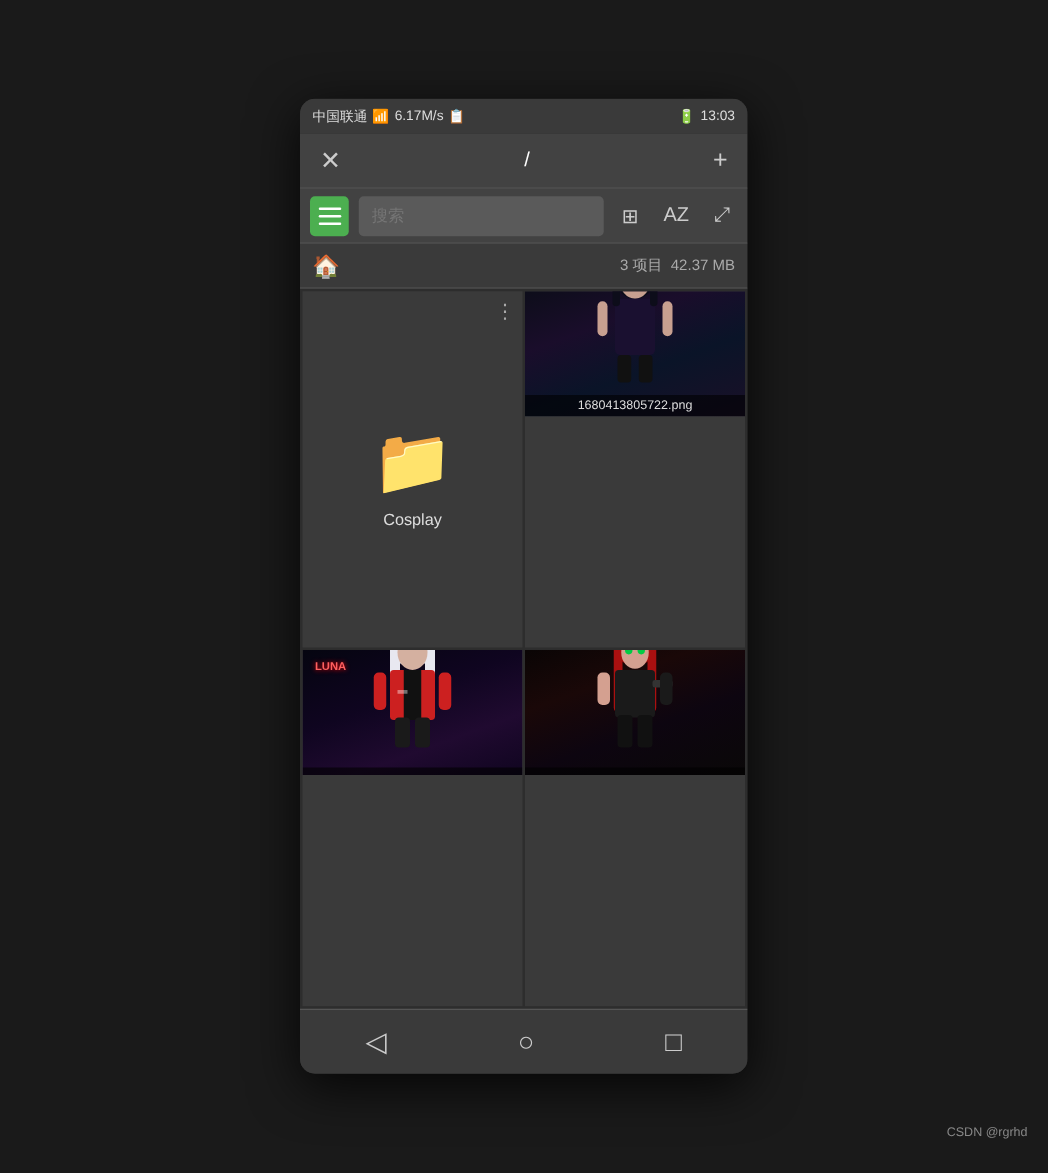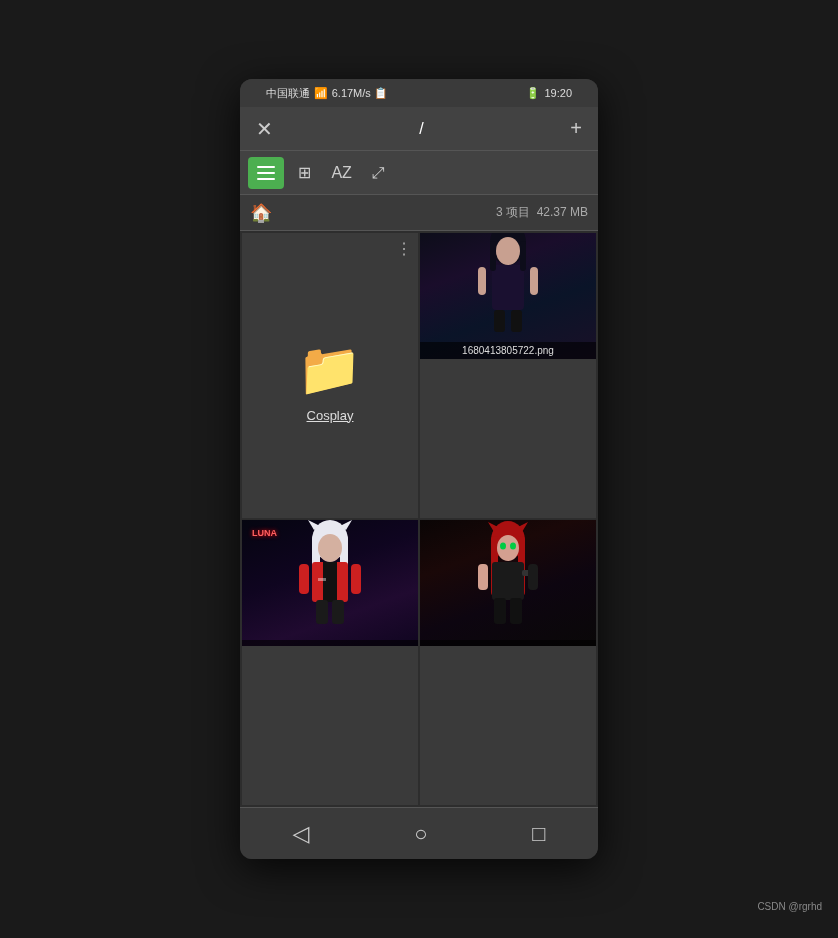--- a/index.html
+++ b/index.html
@@ -22,21 +22,21 @@
       flex-direction: column;
       box-shadow: 0 10px 40px rgba(0,0,0,0.8);
     }
     
     .status-bar {
       background: #3a3a3a;
       height: 28px;
       display: flex;
       align-items: center;
       justify-content: space-between;
-      padding: 0 26px;
+      padding: 0 10px;
       font-size: 11px;
       color: #ddd;
     }
     .status-left { display: flex; align-items: center; gap: 4px; }
     .status-right { display: flex; align-items: center; gap: 4px; }
     
     .top-toolbar {
       background: #424242;
       height: 44px;
       display: flex;
@@ -157,36 +157,35 @@
       min-height: 140px;
     }
     .folder-icon {
       font-size: 52px;
       margin-bottom: 8px;
     }
     .folder-name {
       color: #ddd;
       font-size: 13px;
       text-align: center;
-      text-decoration: underline;
     }
     .more-btn {
       position: absolute;
       top: 6px;
       right: 6px;
       color: #aaa;
       font-size: 16px;
       background: none;
       border: none;
       cursor: pointer;
     }
     
     .img-placeholder {
       width: 100%;
-      height: 126px;
+      height: 100px;
       display: flex;
       flex-direction: column;
       align-items: center;
       justify-content: flex-end;
       overflow: hidden;
       position: relative;
     }
     .img-label {
       position: absolute;
       bottom: 0;
@@ -245,36 +244,37 @@
 
   <div class="status-bar">
     <div class="status-left">
       <span>中国联通</span>
       <span>📶</span>
       <span>6.17M/s</span>
       <span>📋</span>
     </div>
     <div class="status-right">
       <span>🔋</span>
-      <span>19:20</span>
+      <span>13:03</span>
     </div>
   </div>
 
   <div class="top-toolbar">
     <button class="toolbar-btn">✕</button>
     <span class="toolbar-path">/</span>
     <button class="toolbar-btn">+</button>
   </div>
 
   <div class="second-toolbar">
     <button class="menu-btn">
       <div class="menu-line"></div>
       <div class="menu-line"></div>
       <div class="menu-line"></div>
     </button>
+    <input class="search-bar" type="text" placeholder="搜索" style="">
     <button class="toolbar-icon-btn">⊞</button>
     <button class="toolbar-icon-btn">AZ</button>
     <button class="toolbar-icon-btn">⤢</button>
   </div>
 
   <div class="path-bar">
     <span class="home-icon">🏠</span>
     <span class="path-info">
       <span>3 项目</span>&nbsp;&nbsp;<span>42.37 MB</span>
     </span>

